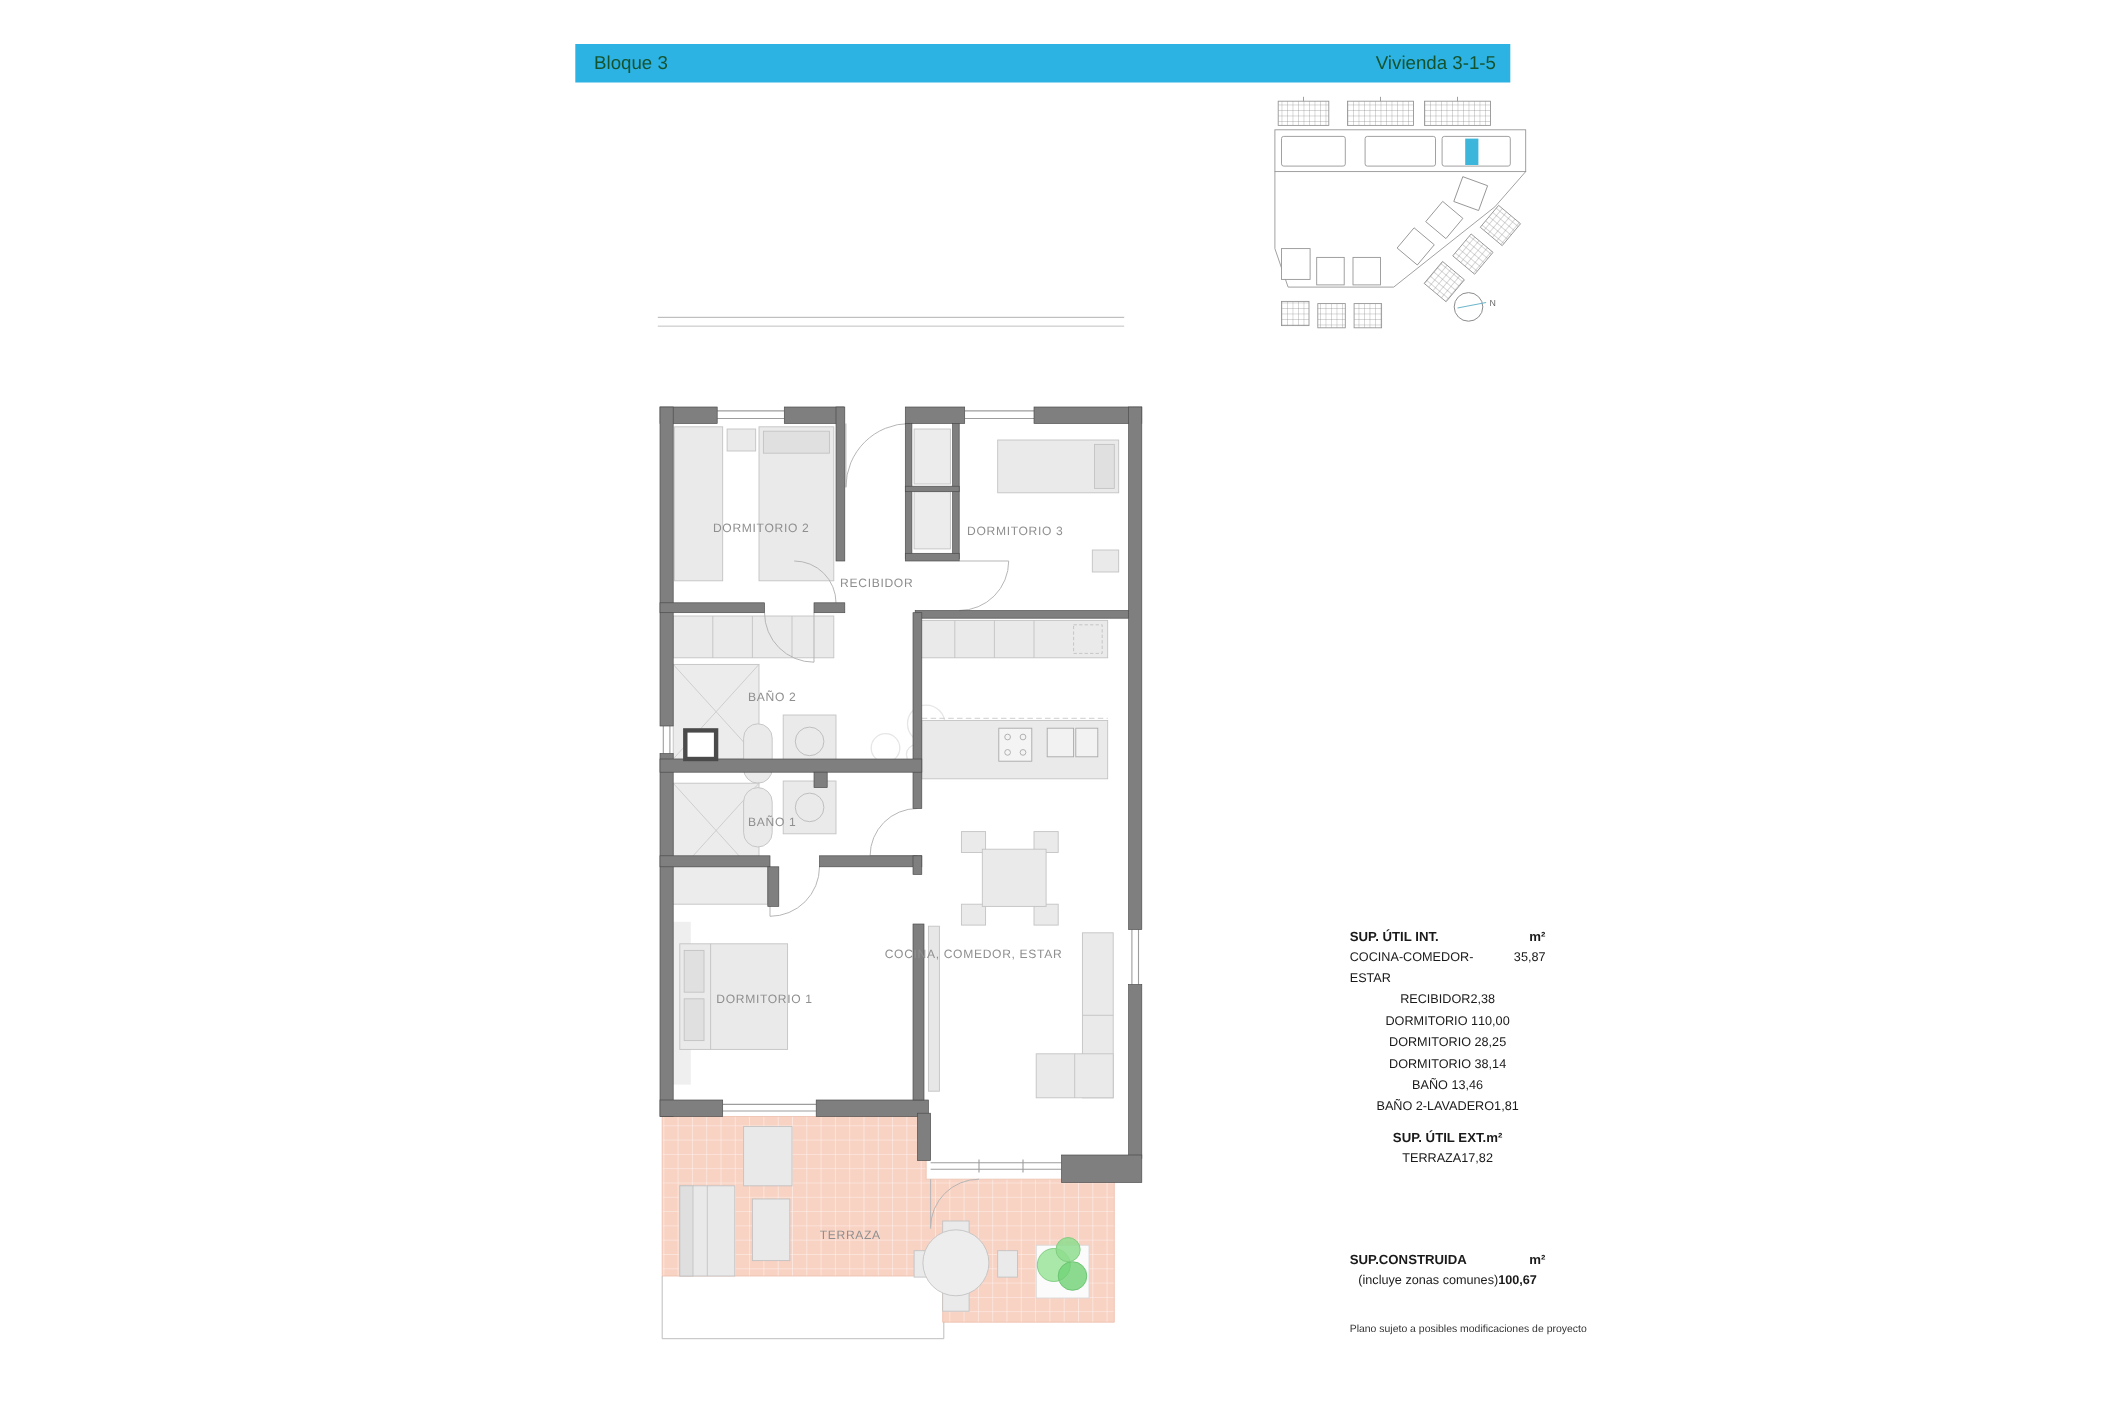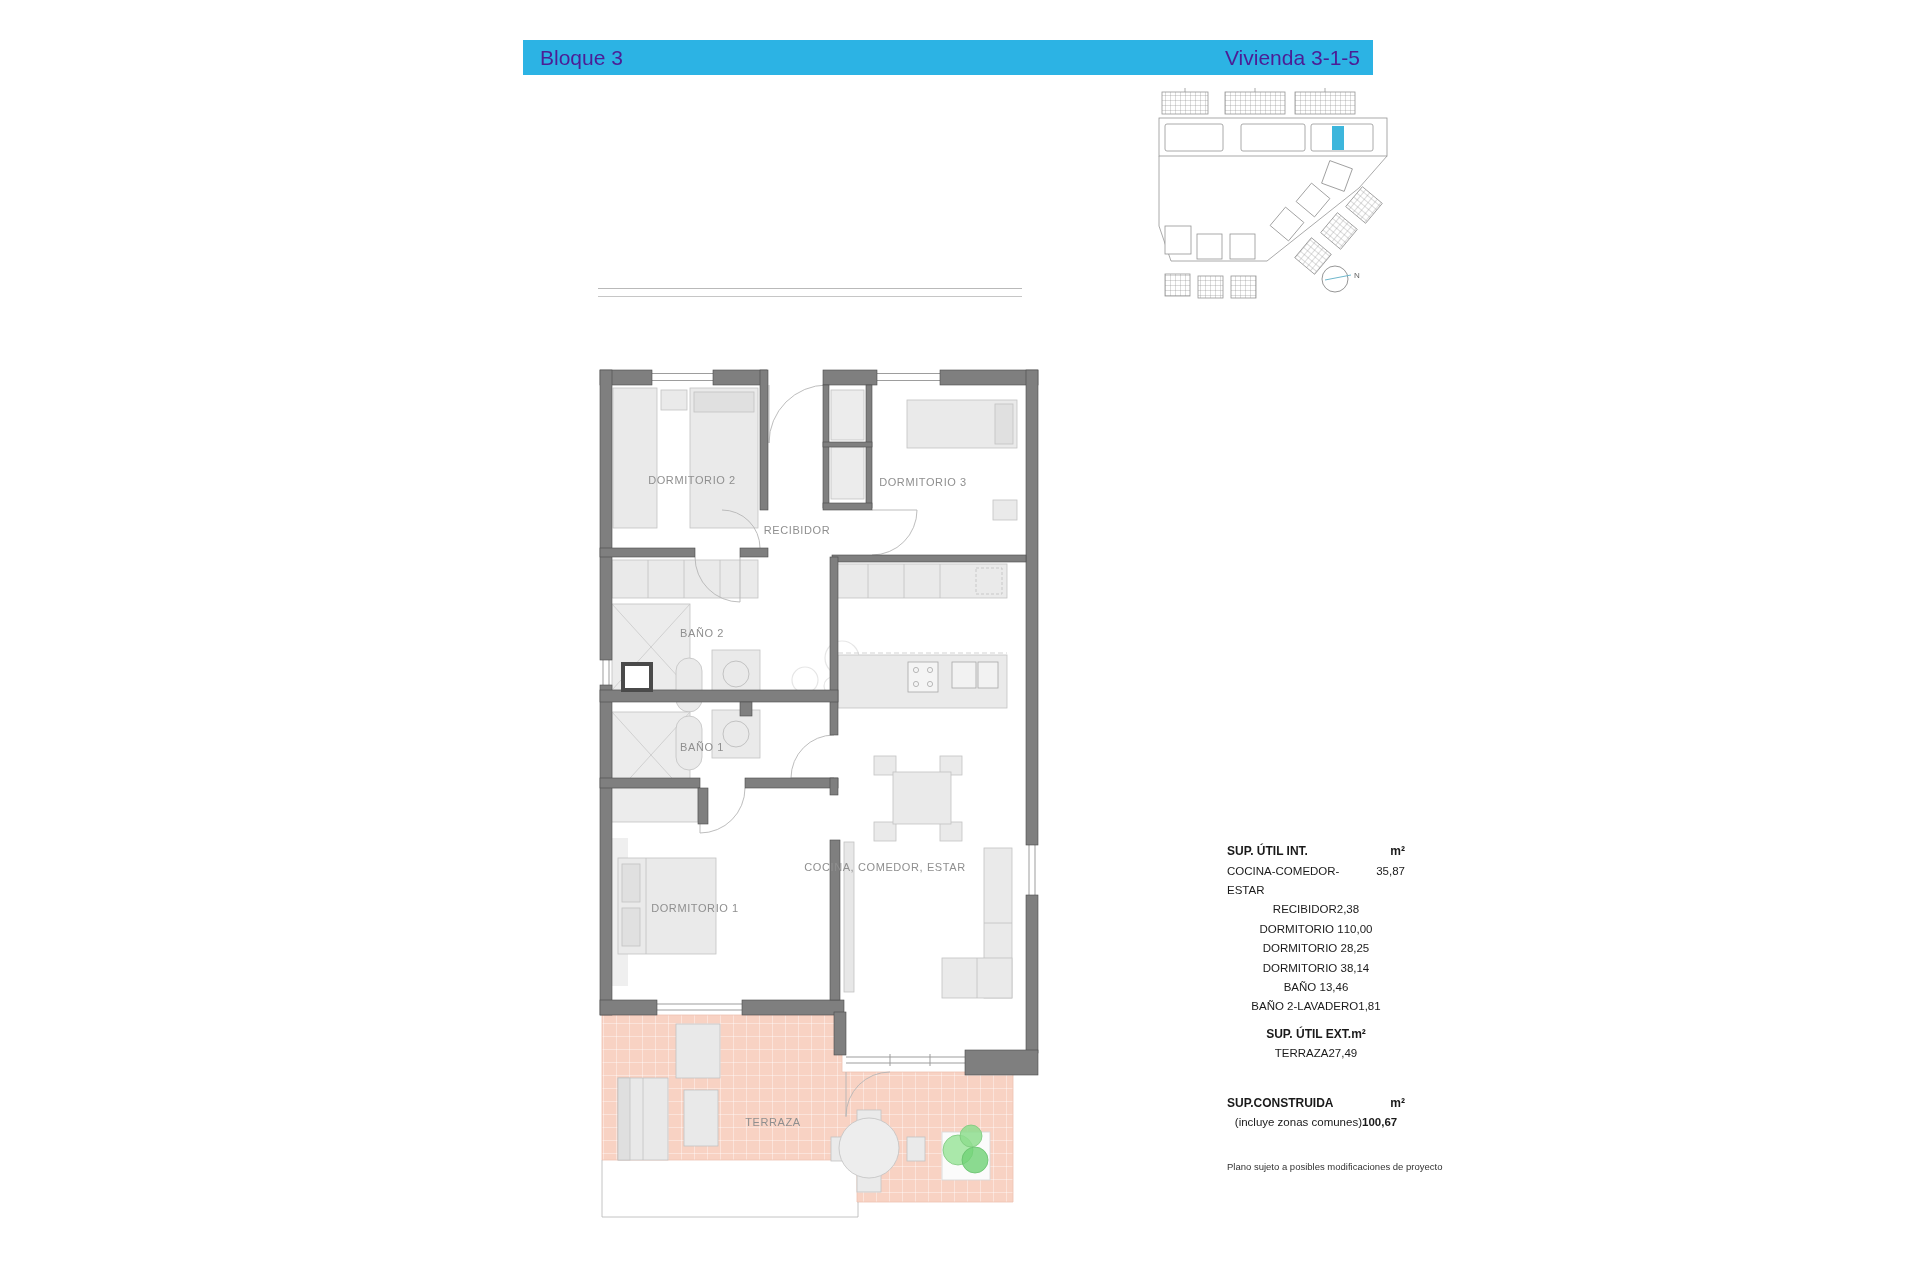--- a/index.html
+++ b/index.html
@@ -1,37 +1,37 @@
 <!DOCTYPE html>
 <html><head>
 <meta charset="utf-8">
 <style>
   html,body{margin:0;padding:0;background:#ffffff;}
   .page{position:relative;width:1920px;height:1280px;background:#ffffff;overflow:hidden;
         font-family:"Liberation Sans",sans-serif;}
   
   .header-bar{position:absolute;left:523px;top:40px;width:850px;height:35px;background:#2cb3e4;
               display:flex;align-items:center;justify-content:space-between;}
-  .header-bar span{color:#4c1d95;font-size:21px;line-height:35px;}
+  .header-bar span{color:#14532d;font-size:17px;line-height:35px;}
   .header-left{padding-left:17px;}
   .header-right{padding-right:13px;margin-left:48px;}
   
   .divider{position:absolute;left:598px;width:424px;height:1px;}
   .divider.one{top:288px;background:#b9b9b9;}
   .divider.two{top:296px;background:#c6c6c6;}
   
   .siteplan{position:absolute;left:1145px;top:80px;}
   .floorplan{position:absolute;left:590px;top:360px;}
   
   .areas-table{position:absolute;left:1227px;top:842px;width:178px;color:#1a1a1a;}
   .t-head{display:flex;justify-content:space-between;font-weight:bold;font-size:12px;line-height:19.5px;}
   .t-row{display:flex;justify-content:center;font-size:11.5px;line-height:19.4px;}
   .t-row .val{text-align:right;}
   .sec-ext{margin-top:8px;justify-content:center;}
-  .sec-built{margin-top:30px;text-align:center;}
+  .sec-built{margin-top:72px;text-align:center;}
   .t-row .bold{font-weight:bold;}
   .footnote{margin-top:28px;font-size:9.5px;color:#333333;white-space:nowrap;}
   svg text{font-family:"Liberation Sans",sans-serif;}
   .room-label{fill:#8f8f8f;font-size:11px;letter-spacing:.6px;}
 </style>
 </head>
 <body>
 
 <div class="page">
 
@@ -310,21 +310,21 @@
       <span>BAÑO 2-LAVADERO</span>
         <span class="val">1,81</span>
     </div>
 
     <div class="t-head sec-ext">
       <span>SUP. ÚTIL EXT.</span>
       <span>m²</span>
     </div>
     <div class="t-row">
       <span>TERRAZA</span>
-        <span class="val">27,49</span>
+        <span class="val">17,82</span>
     </div>
 
     <div class="t-head sec-built">
       <span>SUP.CONSTRUIDA</span>
       <span>m²</span>
     </div>
     <div class="t-row">
       <span>(incluye zonas comunes)</span>
       <span class="val bold">100,67</span>
     </div>

